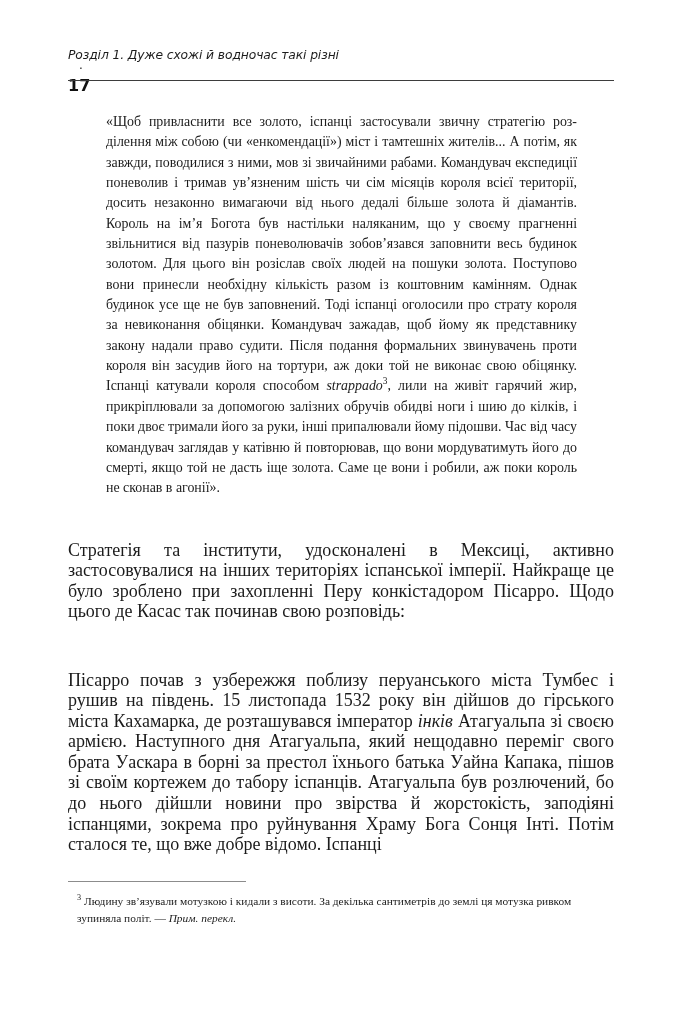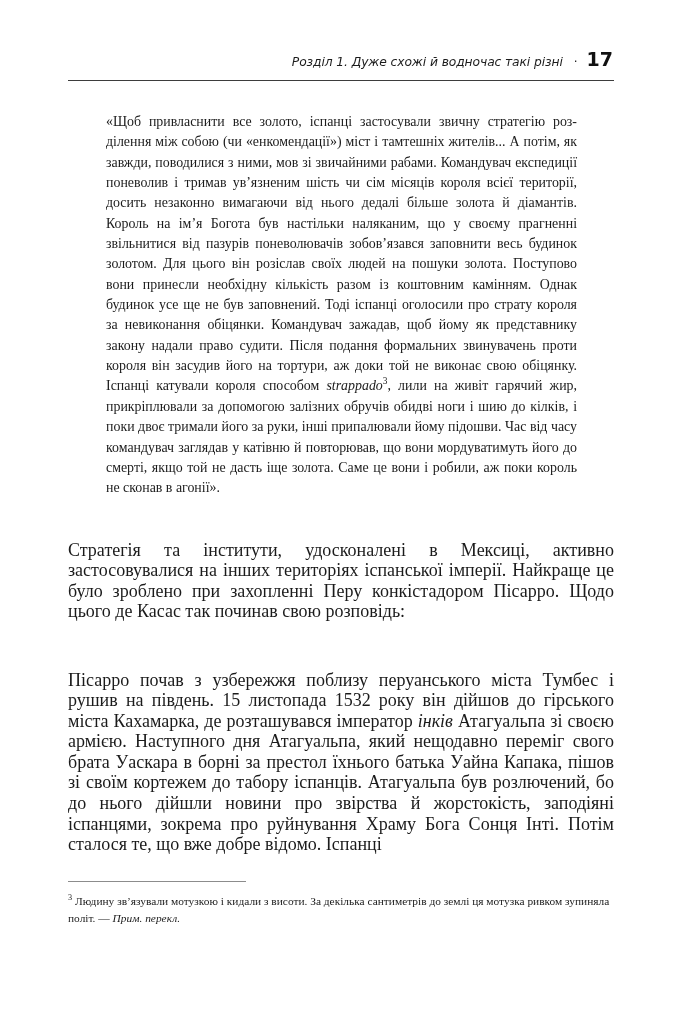--- a/index.html
+++ b/index.html
@@ -25,41 +25,41 @@
 
   
   .running-head {
     position: absolute;
     left: 68px;
     right: 69px;
     top: 48px;
     height: 22px;
     display: flex;
     align-items: baseline;
-    justify-content: flex-end;
     gap: 0;
+    flex-direction: column;
   }
   .running-head-title {
     font-family: "DejaVu Sans", sans-serif;
     font-style: italic;
     font-size: 12.3px;
     letter-spacing: -0.1px;
     color: #1c1c1c;
     white-space: nowrap;
   }
   .running-head-sep {
     font-family: "DejaVu Sans", sans-serif;
     font-size: 12px;
     color: #1c1c1c;
     padding: 0 9px 0 11px;
   }
   .running-head-folio {
     font-family: "DejaVu Sans", sans-serif;
     font-weight: bold;
-    font-size: 19px;
+    font-size: 16px;
     color: #111111;
   }
   .head-rule {
     position: absolute;
     left: 68px;
     width: 546px;
     top: 80px;
     height: 1px;
     background: #3d3d3d;
   }
@@ -122,20 +122,21 @@
     position: absolute;
     left: 68px;
     top: 893px;
     width: 546px;
   }
   .footnote p {
     font-size: 11.4px;
     line-height: 16.6px;
     text-align: left;
     color: #1b1b1b;
+    margin-left: 9px;
   }
   .footnote .fn-marker {
     font-size: 8.2px;
     vertical-align: super;
     line-height: 0;
   }
 </style>
 </head>
 <body>
 

